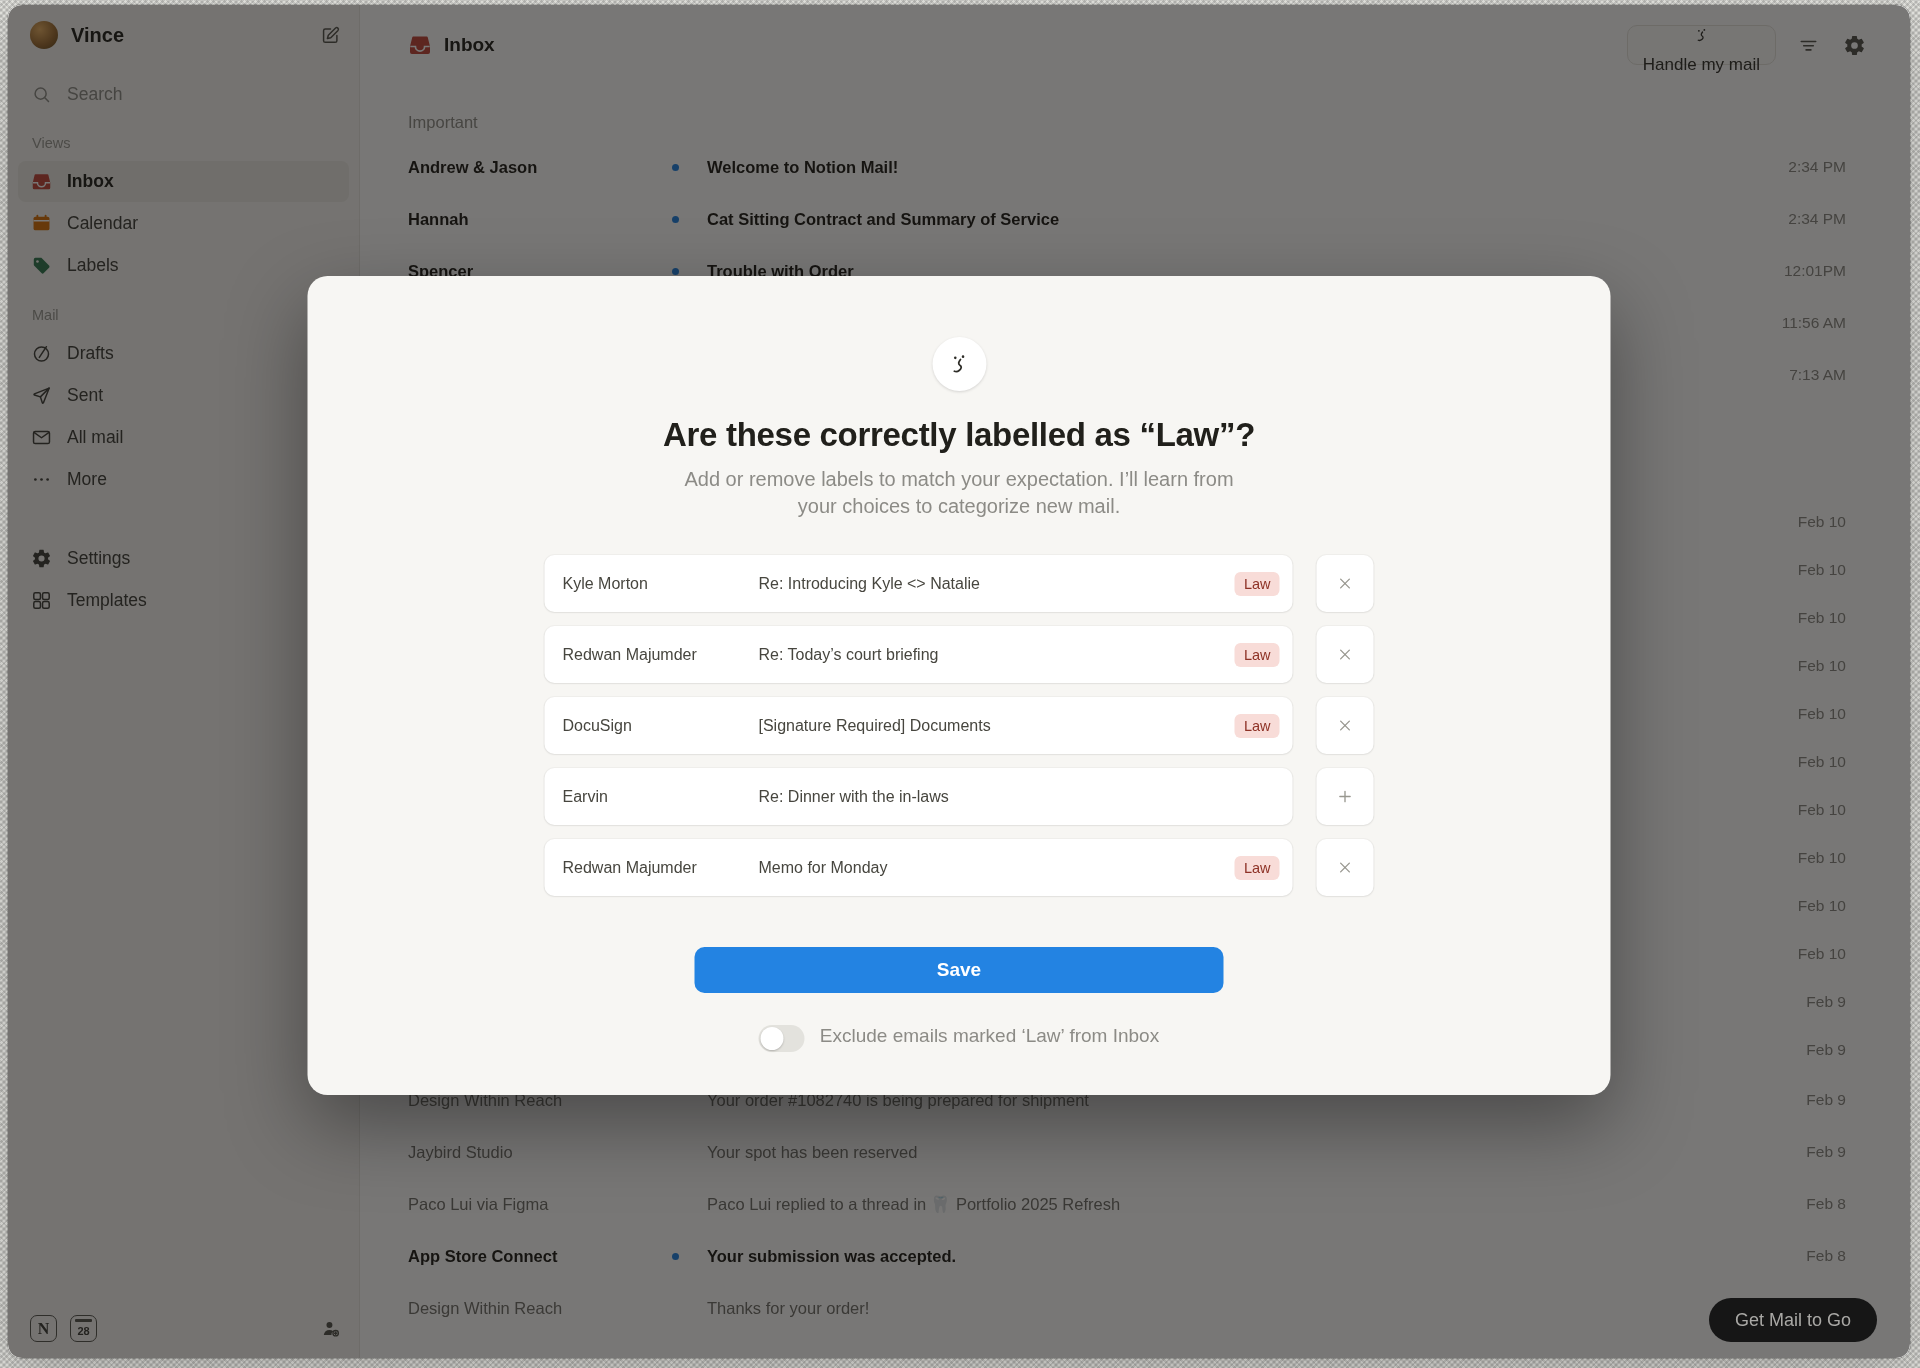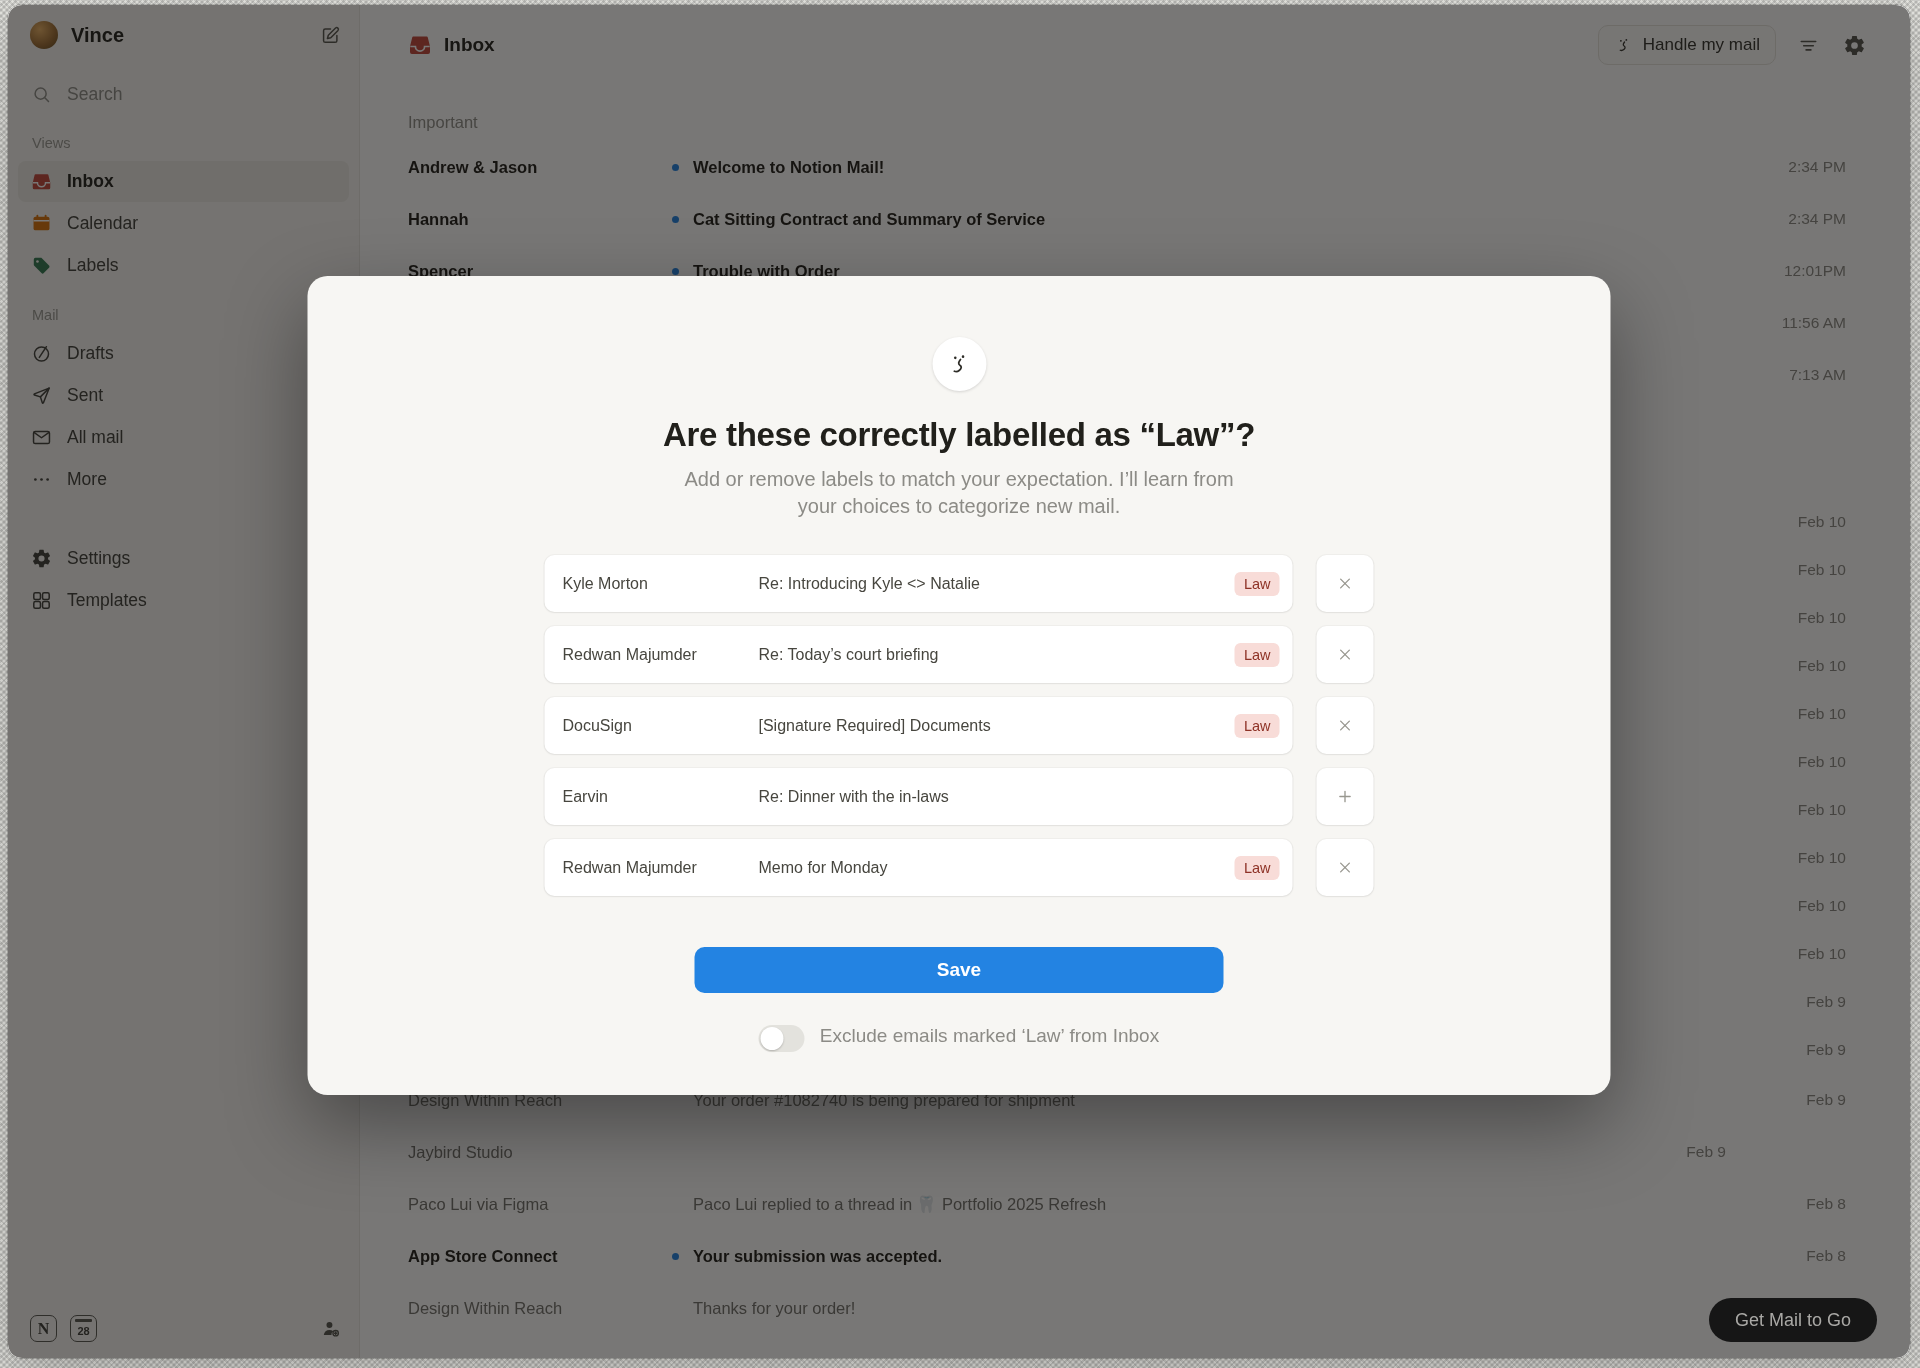--- a/index.html
+++ b/index.html
@@ -42,32 +42,32 @@
   .badge-cal span{margin-top:5px;}
   .side-footer .icon-btn{margin-left:auto;}
 
   
   .main{flex:1;background:#fff;position:relative;overflow:hidden;}
   .main-header{height:80px;display:flex;align-items:center;padding:0 42px 0 48px;}
   .hdr-icon svg{width:24px;height:24px;}
   .main-header h1{font-size:19px;font-weight:700;color:#23221E;margin:0 0 0 12px;}
   .hdr-right{margin-left:auto;display:flex;align-items:center;gap:19px;color:#4F4E49;}
   .handle-btn{display:flex;align-items:center;gap:10px;height:40px;padding:0 15px;border-radius:10px;
-    border:1px solid #E5E3DE;background:#FCFCFB;font-size:17px;font-weight:500;color:#33322D;}
+    border:1px solid #E5E3DE;background:#FCFCFB;font-size:17px;font-weight:500;color:#33322D;flex-direction:column;}
   .handle-btn .i svg{width:19px;height:19px;}
   .hdr-right .icon-btn svg{width:23px;height:23px;}
 
   .section-label{height:56px;display:flex;align-items:center;padding:18px 0 0 48px;
     font-size:16.5px;color:#908F8A;}
   .mail-row{height:52px;display:grid;grid-template-columns:264px 1fr 120px;align-items:center;
     padding:0 64px 0 48px;font-size:16.5px;color:#73726D;cursor:pointer;}
   .mail-row.compact{height:48px;}
   .mail-spacer{height:97px;}
   .mail-row .sender{white-space:nowrap;overflow:hidden;}
-  .mail-row .subj{display:flex;align-items:center;gap:14px;white-space:nowrap;overflow:hidden;}
+  .mail-row .subj{display:flex;align-items:center;gap:28px;white-space:nowrap;overflow:hidden;}
   .dot{width:7px;height:7px;border-radius:50%;background:var(--accent,#2383E2);flex:none;visibility:hidden;}
   .mail-row.unread .dot{visibility:visible;}
   .mail-row.unread .sender,.mail-row.unread .subj{color:#201F1B;font-weight:700;}
   .mail-row .time{text-align:right;font-size:15.5px;color:#8B8A85;}
 
   
   .overlay{position:absolute;inset:0;background:rgba(14,13,11,.56);z-index:40;border-radius:inherit;}
   .fab{position:absolute;right:33px;bottom:16px;height:44px;padding:0 26px;border-radius:26px;
     background:#161616;color:#A9A8A5;font-size:18px;font-weight:500;border:none;z-index:45;}
   .modal{position:absolute;top:271px;left:50%;transform:translateX(-50%);width:1303px;height:819px;
@@ -416,20 +416,24 @@
           <div class="mail-row">
             <span class="sender">Design Within Reach</span>
             <span class="subj">
               <span class="dot"></span>
               <span>Your order #1082740 is being prepared for shipment</span>
             </span>
             <span class="time">Feb 9</span>
           </div>
           <div class="mail-row">
             <span class="sender">Jaybird Studio</span>
+            <span class="subj">
+              <span class="dot"></span>
+              <span>Your spot has been reserved</span>
+            </span>
             <span class="time">Feb 9</span>
           </div>
           <div class="mail-row">
             <span class="sender">Paco Lui via Figma</span>
             <span class="subj">
               <span class="dot"></span>
               <span>Paco Lui replied to a thread in 🦷 Portfolio 2025 Refresh</span>
             </span>
             <span class="time">Feb 8</span>
           </div>

